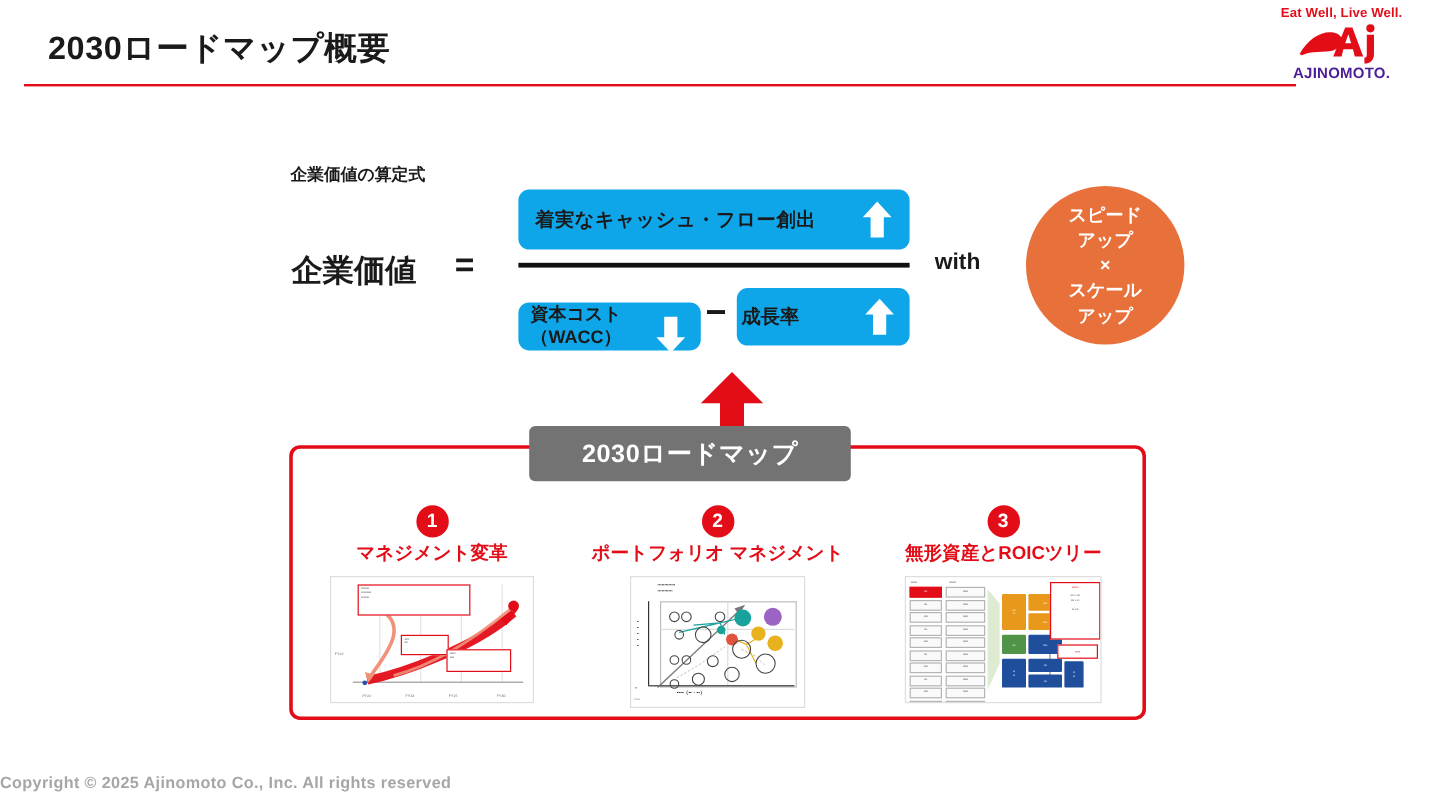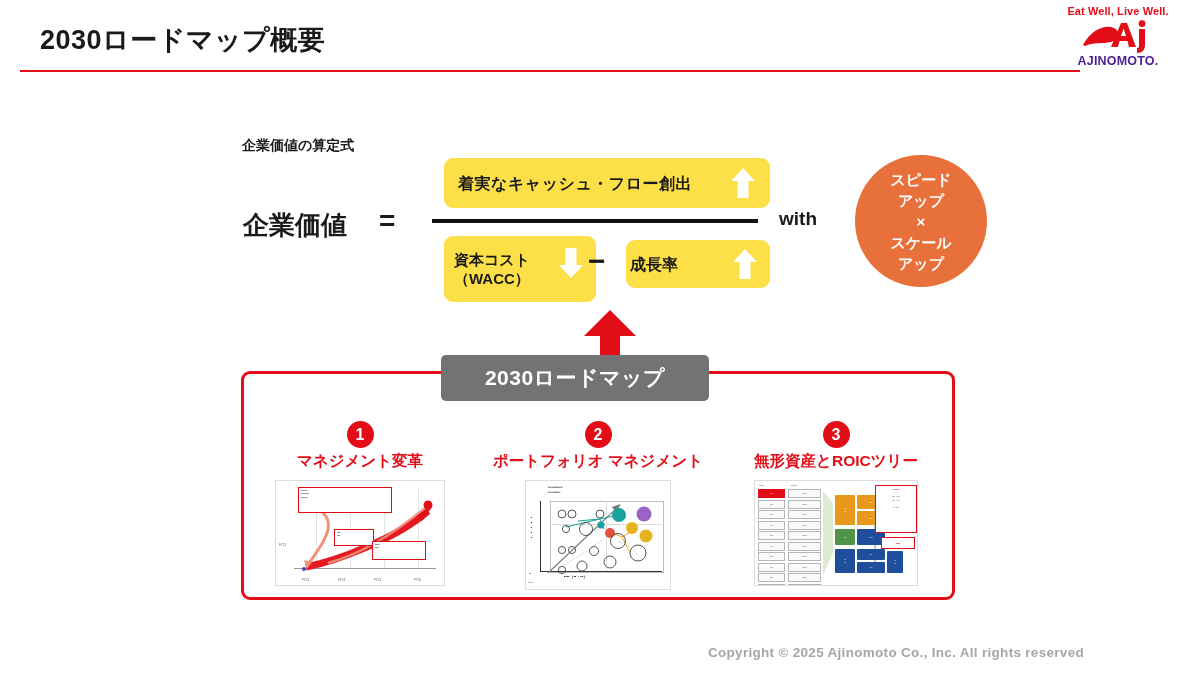--- a/index.html
+++ b/index.html
@@ -48,29 +48,29 @@
     font-size:26px;font-weight:bold;color:#1a1a1a;
   }
   .formula-eq{
     position:absolute;left:379px;top:205px;
     font-size:28px;font-weight:bold;color:#1a1a1a;
   }
   .fraction-bar{
     position:absolute;left:432px;top:219px;width:326px;height:4px;background:#111;
   }
   .gbox{
-    position:absolute;background:#fde047;border-radius:9px;
-    display:flex;align-items:center;box-sizing:border-box;margin-left:12px;
+    position:absolute;background:#0ea5e9;border-radius:9px;
+    display:flex;align-items:center;box-sizing:border-box;
   }
   .gbox .gtext{
     font-size:16px;font-weight:bold;color:#1a1a1a;line-height:19px;
   }
   .gbox.numer{left:432px;top:158px;width:326px;height:50px;padding:0 14px;}
   .gbox.numer .gtext{letter-spacing:0.5px;}
-  .gbox.wacc{left:432px;top:236px;width:152px;height:66px;padding:0 10px;}
+  .gbox.wacc{left:432px;top:252px;width:152px;height:40px;padding:0 10px;}
   .gbox.wacc .gtext{font-size:15px;}
   .gbox.growth{left:614px;top:240px;width:144px;height:48px;padding:0 4px;}
 
   .minus-sign{
     position:absolute;left:588px;top:244px;
     font-size:30px;font-weight:bold;color:#1a1a1a;
   }
   .with-word{
     position:absolute;left:779px;top:208px;
     font-size:19px;font-weight:bold;color:#1a1a1a;
@@ -160,21 +160,21 @@
   
   .t3 .col{position:absolute;top:8px;}
   .t3 .cell{border:0.5px solid #b5b5b5;background:#fafafa;font-size:2.3px;color:#333;
     margin-bottom:1.5px;height:7px;line-height:7px;text-align:center;overflow:hidden;}
   .t3 .blk{position:absolute;border-radius:1px;font-size:2.4px;color:#fff;
     display:flex;align-items:center;justify-content:center;text-align:center;line-height:3px;overflow:hidden;}
   .t3 .redbox{position:absolute;border:1px solid #e30d18;background:#fff;}
 
   
   .footer{
-    position:absolute;left:16px;top:645px;width:1068px;text-align:right;
+    position:absolute;left:0;top:645px;width:1068px;text-align:left;
     font-size:13.5px;color:#a6a6a6;font-weight:bold;letter-spacing:0.3px;
   }
 </style>
 </head>
 <body>
 
 <div class="slide">
 
   <div class="page-title">2030ロードマップ概要</div>
   <div class="title-rule"></div>

